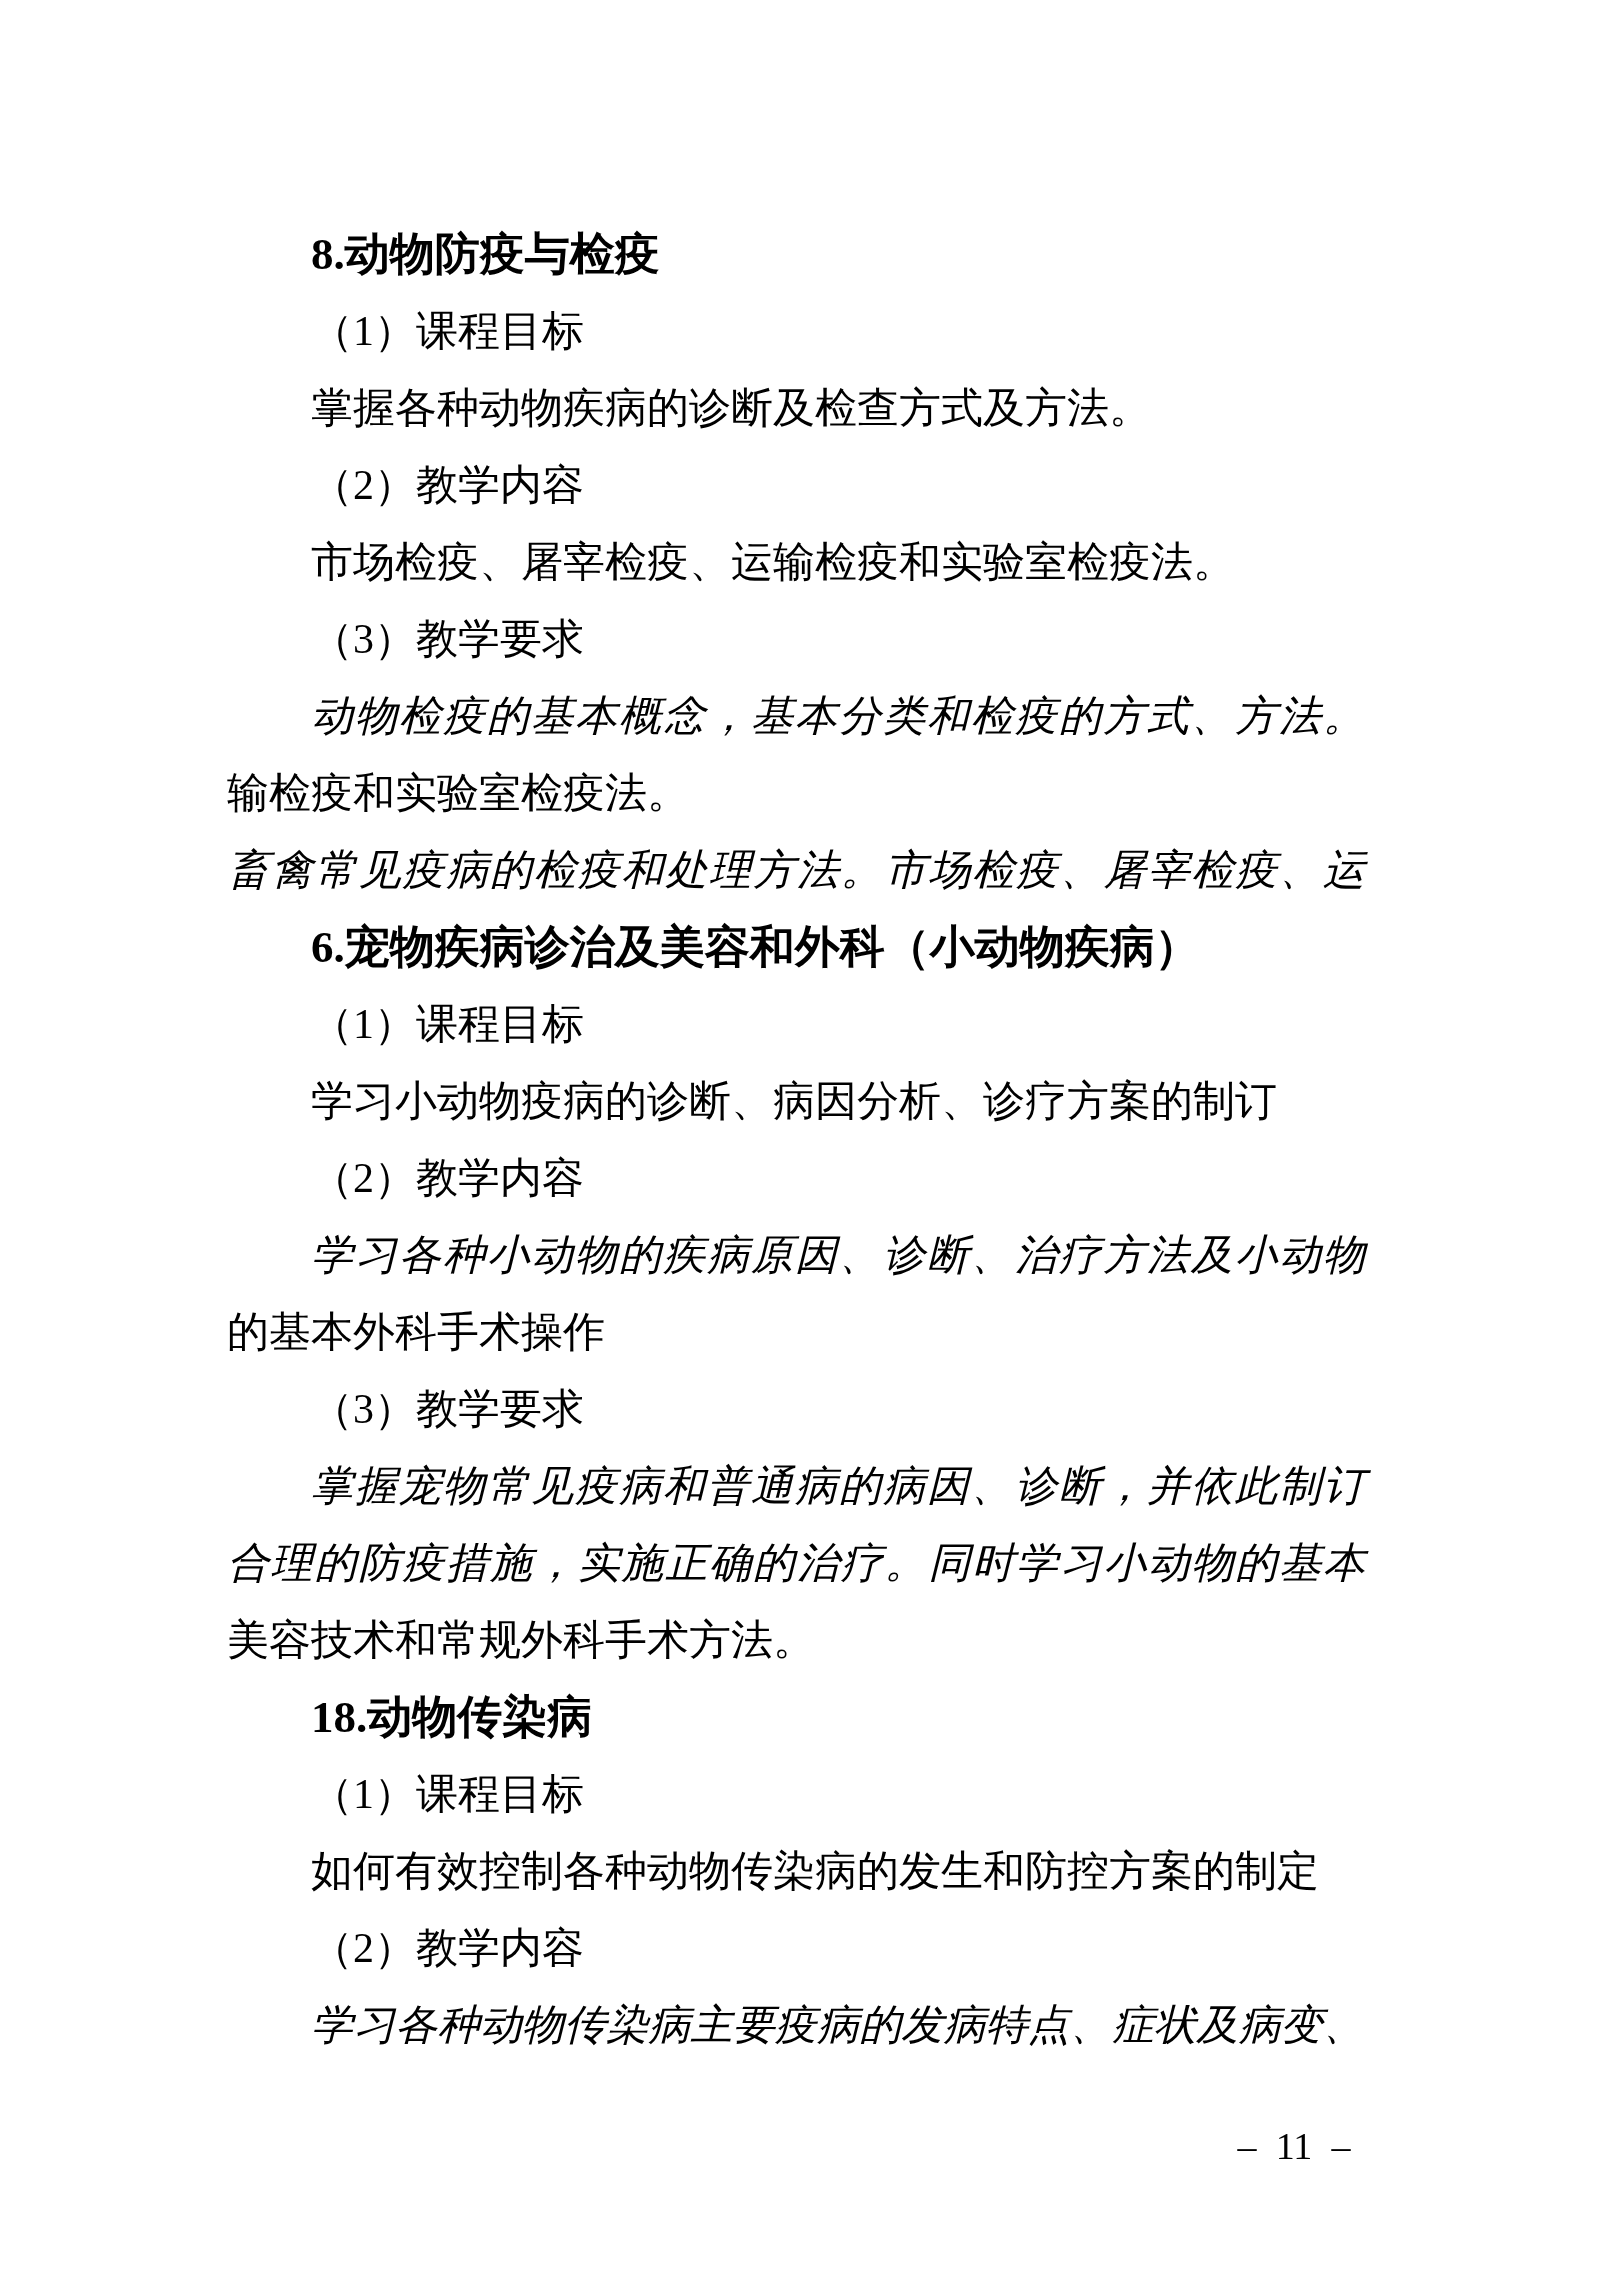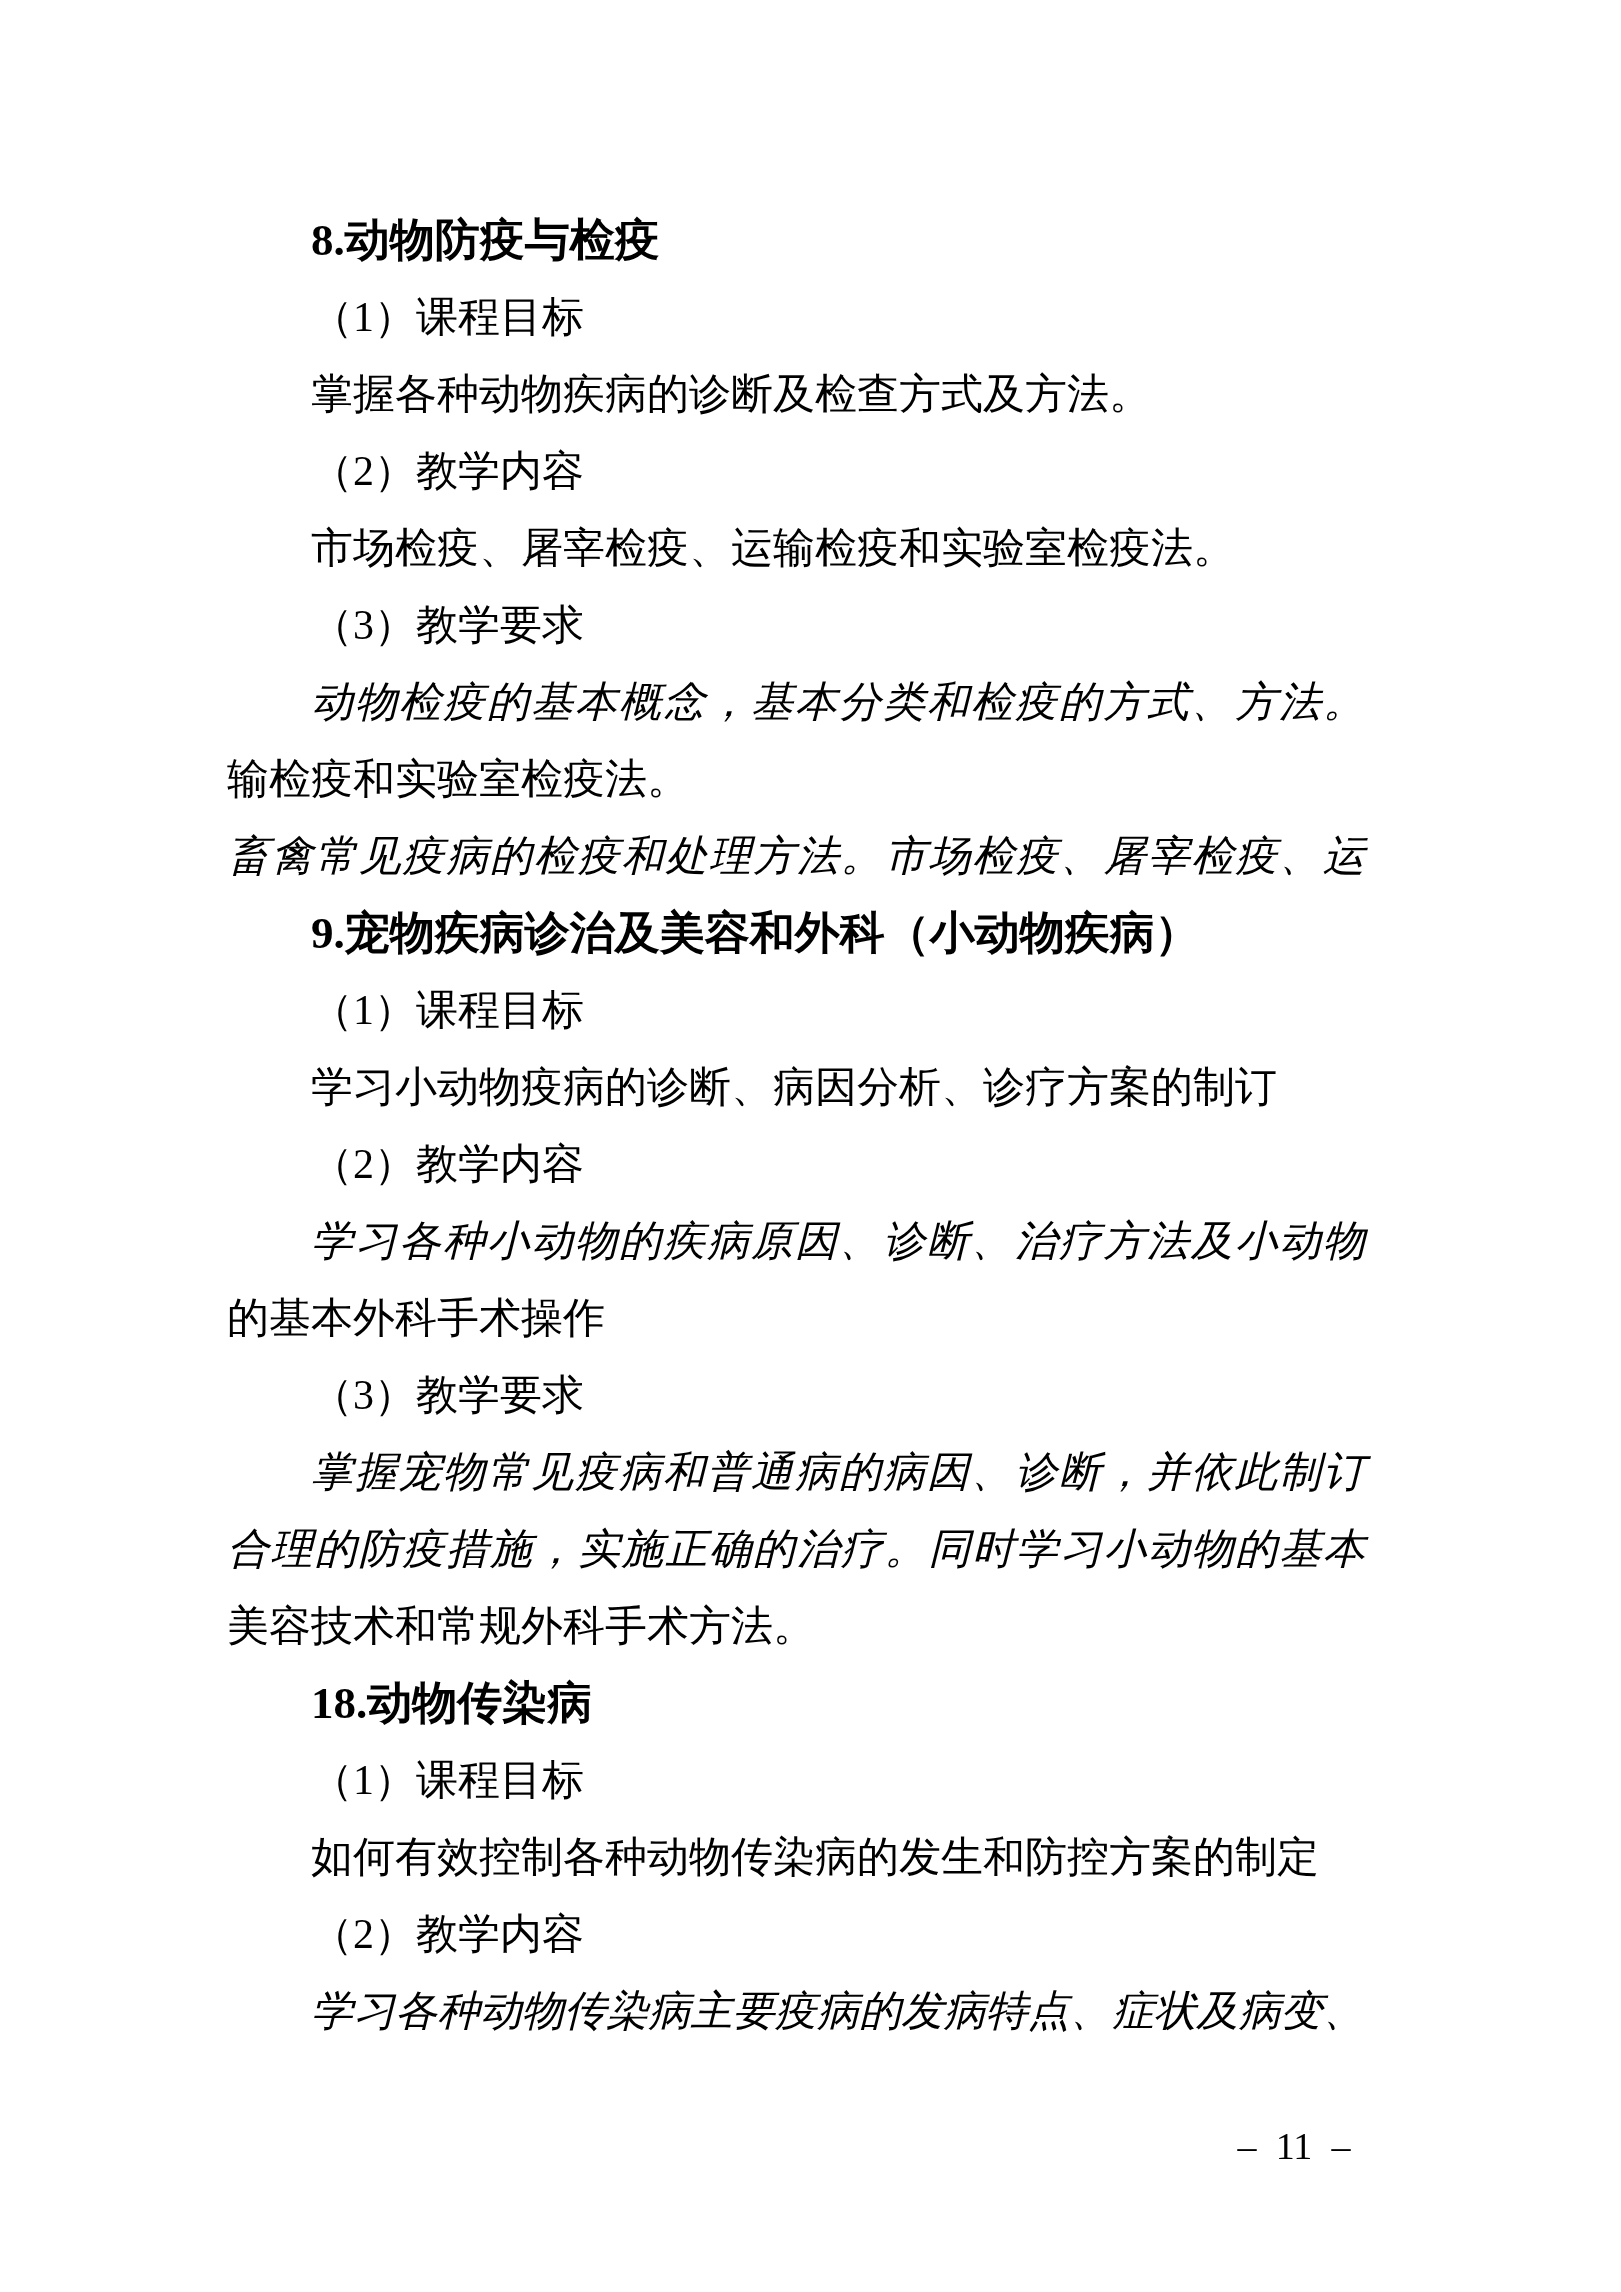--- a/index.html
+++ b/index.html
@@ -11,21 +11,21 @@
     width: 1621px;
     height: 2293px;
     background: #ffffff;
     color: #000000;
     font-family: "Liberation Serif", "DejaVu Serif", serif;
     overflow: hidden;
   }
   .text-block {
     position: absolute;
     left: 227px;
-    top: 202px;
+    top: 216px;
     width: 1138px;
   }
   .line {
     font-size: 42px;
     line-height: 77px;
     height: 77px;
     letter-spacing: 0;
     white-space: nowrap;
   }
   .line.indent {
@@ -60,21 +60,21 @@
   <div class="text-block">
       <div class="line heading indent">8.动物防疫与检疫</div>
       <div class="line indent">（1）课程目标</div>
       <div class="line indent">掌握各种动物疾病的诊断及检查方式及方法。</div>
       <div class="line indent">（2）教学内容</div>
       <div class="line indent">市场检疫、屠宰检疫、运输检疫和实验室检疫法。</div>
       <div class="line indent">（3）教学要求</div>
       <div class="line indent justify">动物检疫的基本概念，基本分类和检疫的方式、方法。</div>
       <div class="line">输检疫和实验室检疫法。</div>
       <div class="line justify">畜禽常见疫病的检疫和处理方法。市场检疫、屠宰检疫、运</div>
-      <div class="line heading indent">9.宠物疾病诊治及美容和外科（小动物疾病）</div>
+      <div class="line heading indent">6.宠物疾病诊治及美容和外科（小动物疾病）</div>
       <div class="line indent">（1）课程目标</div>
       <div class="line indent">学习小动物疫病的诊断、病因分析、诊疗方案的制订</div>
       <div class="line indent">（2）教学内容</div>
       <div class="line indent justify">学习各种小动物的疾病原因、诊断、治疗方法及小动物</div>
       <div class="line">的基本外科手术操作</div>
       <div class="line indent">（3）教学要求</div>
       <div class="line indent justify">掌握宠物常见疫病和普通病的病因、诊断，并依此制订</div>
       <div class="line justify">合理的防疫措施，实施正确的治疗。同时学习小动物的基本</div>
       <div class="line">美容技术和常规外科手术方法。</div>
       <div class="line heading indent">18.动物传染病</div>

